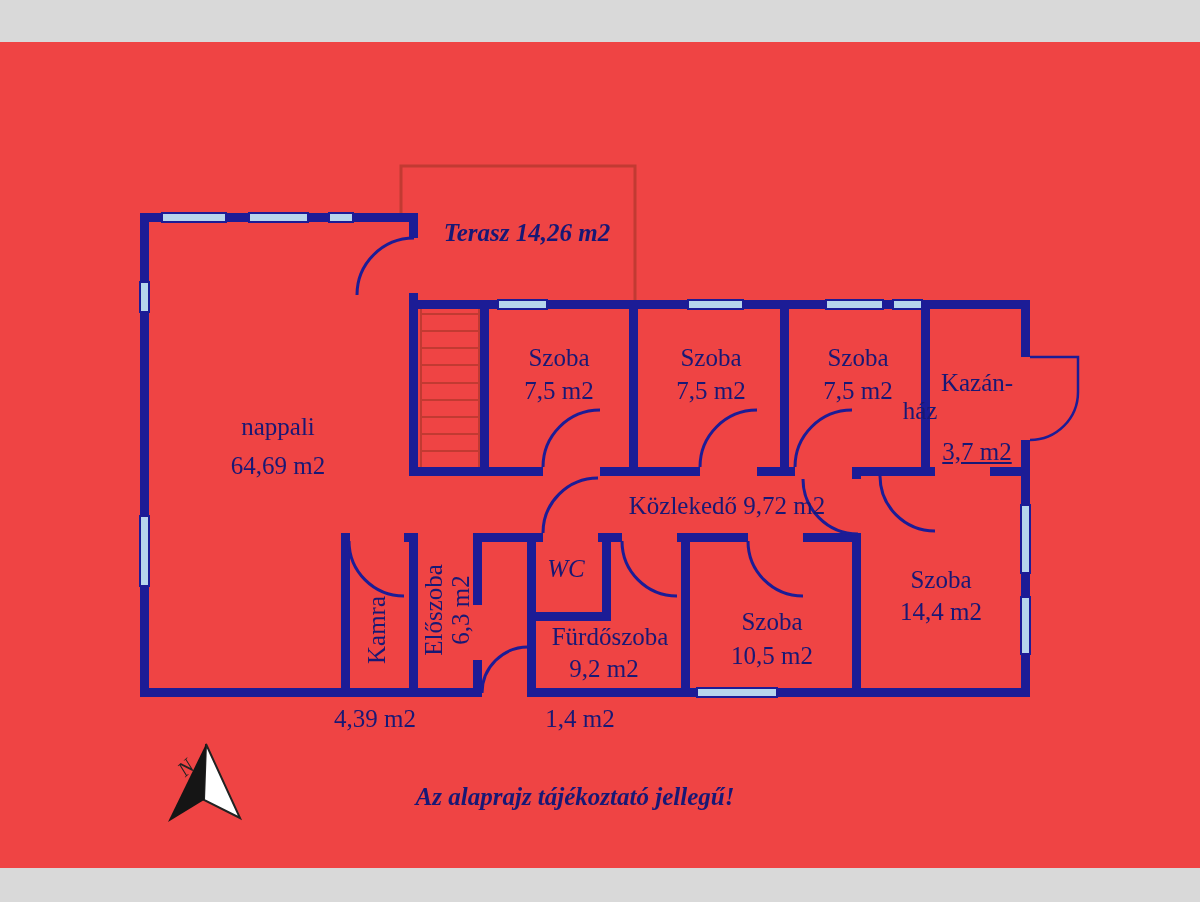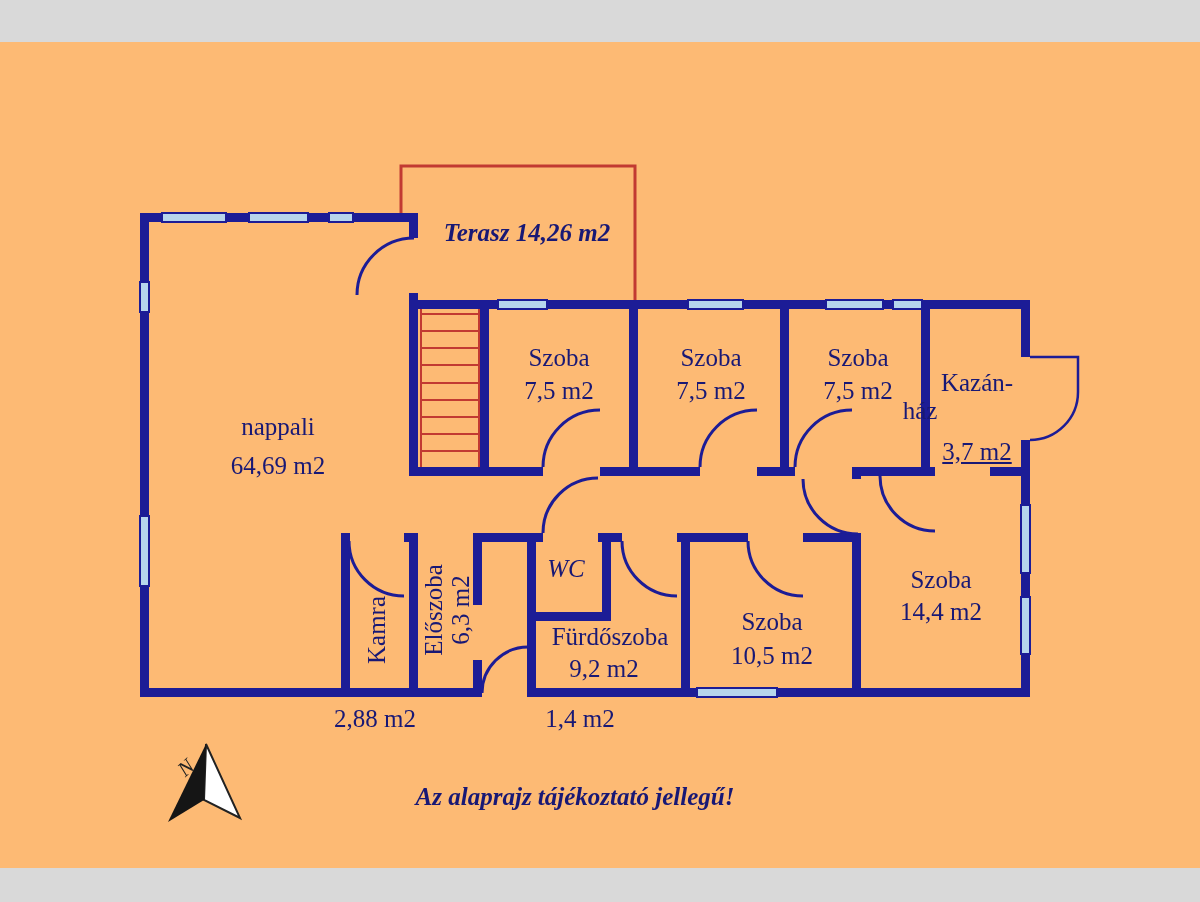--- a/index.html
+++ b/index.html
@@ -1,20 +1,20 @@
 <!DOCTYPE html>
 <html style="--wall: #1c1c96; --window: #b7d6ec; --accent_red: #c23a32; --text: #181875; --letterbox: #d9d9d9;"><head>
 <meta charset="utf-8">
 <style>
   :root{
     --wall:#1c1c96; --window:#b7d6ec; --accent_red:#c23a32;
     --text:#181875; --letterbox:#d9d9d9;
   }
   html,body{margin:0;padding:0;background:#fff;}
-  .canvas{position:relative;width:1200px;height:902px;background:#fdba74;overflow:hidden;
+  .canvas{position:relative;width:1200px;height:902px;background:#ef4444;overflow:hidden;
           font-family:"Liberation Serif","DejaVu Serif",serif;}
   .bar{position:absolute;left:0;width:1200px;background:var(--letterbox);}
   .bar.top{top:0;height:42px;}
   .bar.bottom{top:868px;height:34px;}
   svg{position:absolute;left:0;top:0;}
   .wall{fill:var(--wall);}
   .win{fill:var(--window);stroke:var(--wall);stroke-width:2px;}
   .arc{fill:none;stroke:var(--wall);stroke-width:3px;}
   .thinline{fill:none;stroke:var(--wall);stroke-width:2.5px;}
   .red{fill:none;stroke:var(--accent_red);stroke-width:3px;}
@@ -139,38 +139,39 @@
   <div class="lbl" style="left:711px;top:358px;">Szoba</div>
   <div class="lbl" style="left:711px;top:391px;">7,5 m2</div>
 
   <div class="lbl" style="left:858px;top:358px;">Szoba</div>
   <div class="lbl" style="left:858px;top:391px;">7,5 m2</div>
 
   <div class="lbl" style="left:977px;top:383px;">Kazán-</div>
   <div class="lbl" style="left:920px;top:411px;">ház</div>
   <div class="lbl" style="left:977px;top:452px;text-decoration:underline;">3,7 m2</div>
 
+  <div class="lbl" style="left:727px;top:506px;">Közlekedő 9,72 m2</div>
 
   <div class="lbl i" style="left:566px;top:569px;">WC</div>
 
   <div class="lbl" style="left:610px;top:637px;">Fürdőszoba</div>
   <div class="lbl" style="left:604px;top:669px;">9,2 m2</div>
 
   <div class="lbl" style="left:772px;top:622px;">Szoba</div>
   <div class="lbl" style="left:772px;top:656px;">10,5 m2</div>
 
   <div class="lbl" style="left:941px;top:580px;">Szoba</div>
   <div class="lbl" style="left:941px;top:612px;">14,4 m2</div>
 
   <div class="lbl rot" style="left:377px;top:630px;">Kamra</div>
 
   <div class="lbl rot" style="left:447px;top:610px;">
     <div class="ln">Előszoba</div>
     <div class="ln">6,3 m2</div>
   </div>
 
-  <div class="lbl" style="left:375px;top:719px;">2,88 m2</div>
+  <div class="lbl" style="left:375px;top:719px;">4,39 m2</div>
   <div class="lbl" style="left:580px;top:719px;">1,4 m2</div>
 
   <div class="lbl compass-n" style="left:186px;top:768px;">N</div>
 
   <div class="lbl bi" style="left:575px;top:797px;">Az alaprajz tájékoztató jellegű!</div>
 </div>
 
 </body></html>

